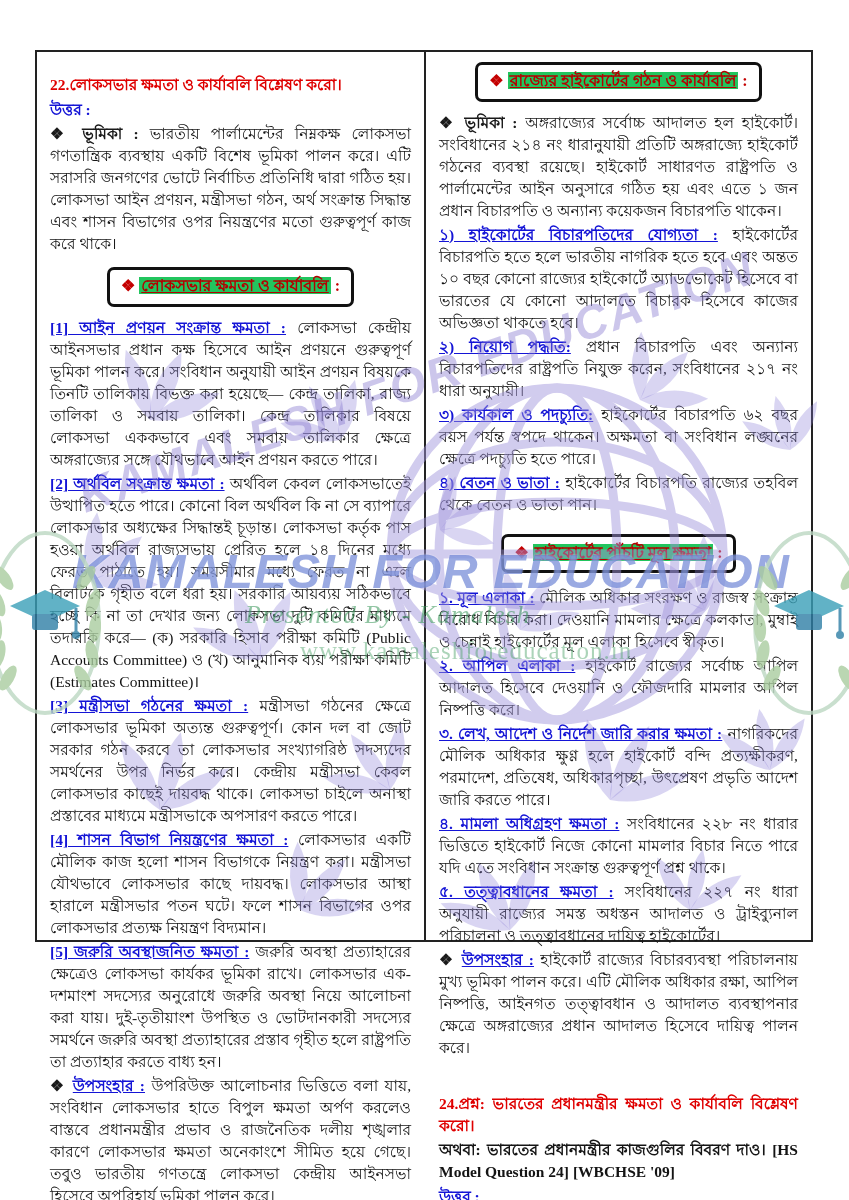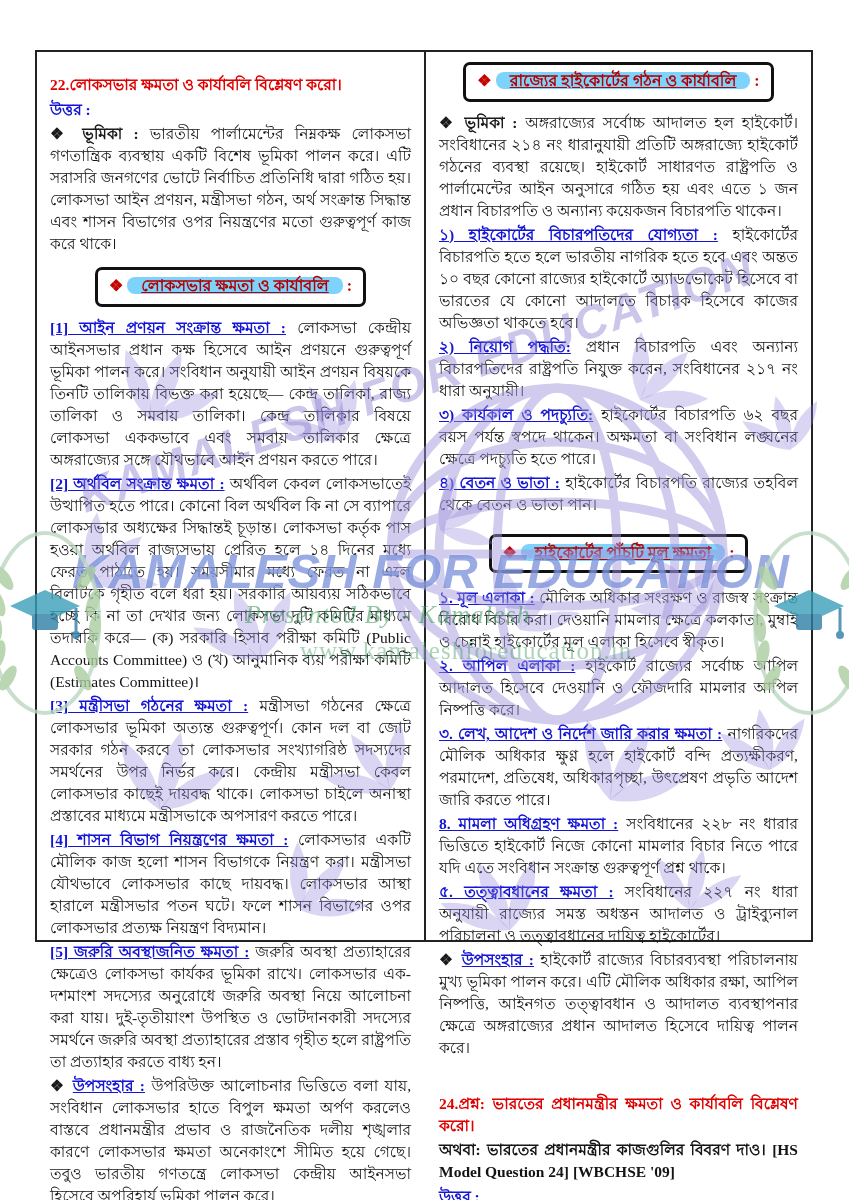--- a/index.html
+++ b/index.html
@@ -18,21 +18,21 @@
   .ans-label{color:#1414d6;font-weight:bold;display:inline-block;margin:1px 0 2px 0;}
   .marker{color:#191919;font-weight:bold;}
   .intro-label{color:#191919;font-weight:bold;}
   .blabel{color:#1414d6;font-weight:bold;text-decoration:underline;}
   .hbox{
     border:3px solid #111;border-radius:7px;background:#fff;
     padding:5px 11px 6px 11px;width:max-content;max-width:96%;
     margin:12px auto 10px auto;font-weight:bold;font-size:16px;text-align:center;
   }
   .hb-marker{color:#c40000;}
-  .hb-text{background:#7dd3fc;color:#b40000;text-decoration:underline;padding:0 14px;border-radius:8px;}
+  .hb-text{background:#22c55e;color:#b40000;text-decoration:underline;padding:0 2px;}
   .hb-colon{color:#c40000;}
   .gap-lg{height:26px;}
   
   .wm{position:absolute;inset:0;pointer-events:none;z-index:3;}
   .wm-abs{position:absolute;}
   .wm-diagonal{
     left:80px;top:470px;width:740px;transform:rotate(-19deg);transform-origin:left center;
     font-family:"Liberation Sans","DejaVu Sans",sans-serif;font-weight:bold;font-style:italic;
     font-size:47px;letter-spacing:2px;color:rgba(134,118,208,0.42);white-space:nowrap;
   }
@@ -141,21 +141,21 @@
     </p>
     <p class="para">
       <span class="blabel">২. আপিল এলাকা :</span>
       <span>হাইকোর্ট রাজ্যের সর্বোচ্চ আপিল আদালত হিসেবে দেওয়ানি ও ফৌজদারি মামলার আপিল নিষ্পত্তি করে।</span>
     </p>
     <p class="para">
       <span class="blabel">৩. লেখ, আদেশ ও নির্দেশ জারি করার ক্ষমতা :</span>
       <span>নাগরিকদের মৌলিক অধিকার ক্ষুণ্ণ হলে হাইকোর্ট বন্দি প্রত্যক্ষীকরণ, পরমাদেশ, প্রতিষেধ, অধিকারপৃচ্ছা, উৎপ্রেষণ প্রভৃতি আদেশ জারি করতে পারে।</span>
     </p>
     <p class="para">
-      <span class="blabel">8. মামলা অধিগ্রহণ ক্ষমতা :</span>
+      <span class="blabel">৪. মামলা অধিগ্রহণ ক্ষমতা :</span>
       <span>সংবিধানের ২২৮ নং ধারার ভিত্তিতে হাইকোর্ট নিজে কোনো মামলার বিচার নিতে পারে যদি এতে সংবিধান সংক্রান্ত গুরুত্বপূর্ণ প্রশ্ন থাকে।</span>
     </p>
     <p class="para">
       <span class="blabel">৫. তত্ত্বাবধানের ক্ষমতা :</span>
       <span>সংবিধানের ২২৭ নং ধারা অনুযায়ী রাজ্যের সমস্ত অধস্তন আদালত ও ট্রাইব্যুনাল পরিচালনা ও তত্ত্বাবধানের দায়িত্ব হাইকোর্টের।</span>
     </p>
 
     <p class="para">
       <span class="marker">❖</span>
       <span class="blabel">উপসংহার :</span>

